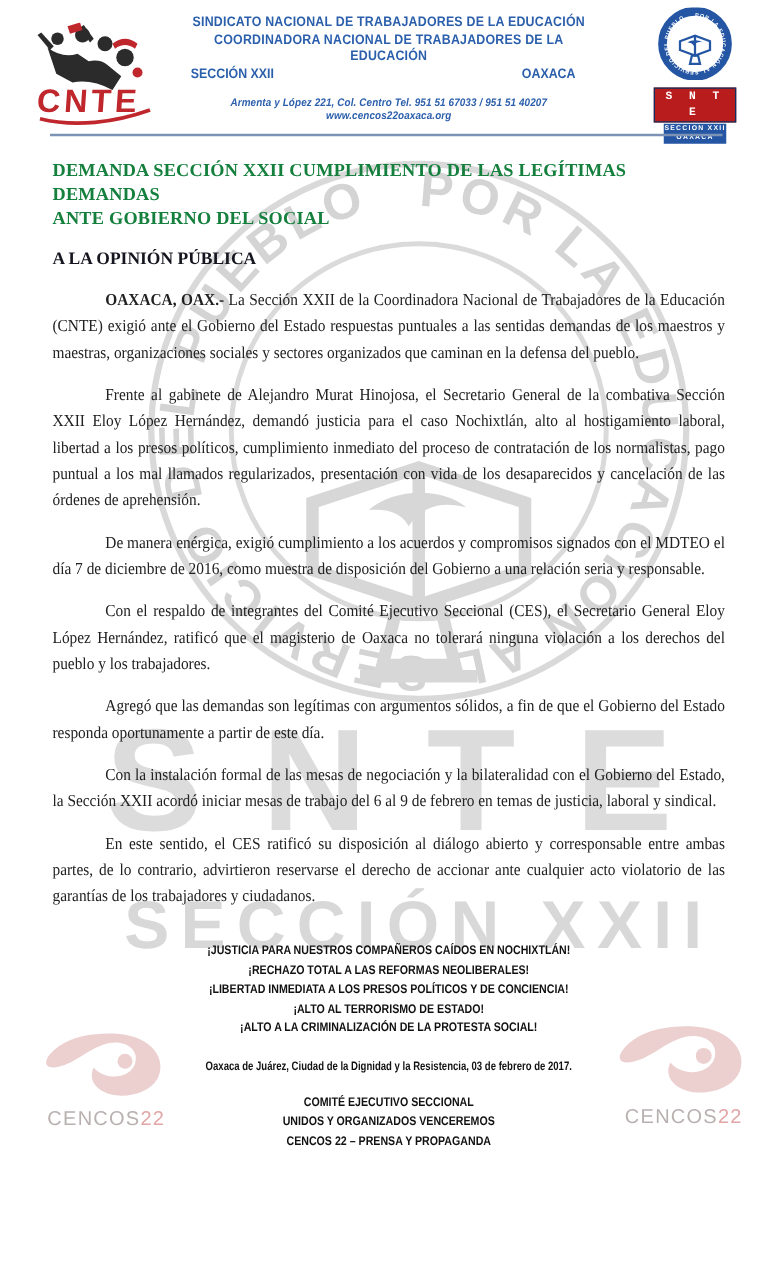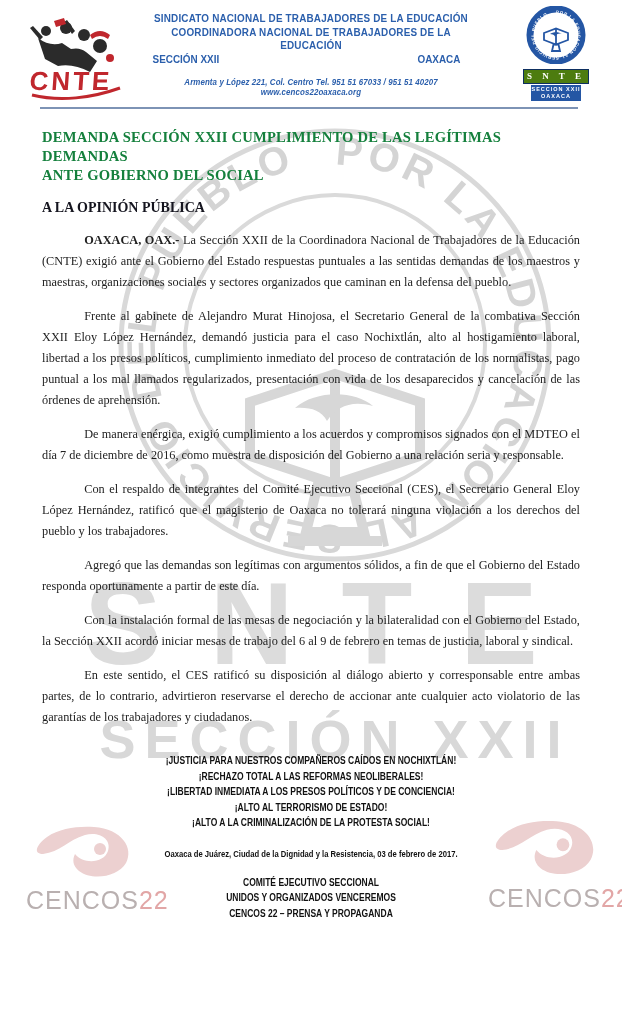--- a/index.html
+++ b/index.html
@@ -11,40 +11,40 @@
     overflow:hidden;
     font-family:"Liberation Serif", serif;
   }
   
   .wm-layer{position:absolute;inset:0;z-index:0;pointer-events:none;}
   .wm-cencos{position:absolute;width:118px;text-align:center;}
   .wm-cencos.left{left:26px;top:822px;}
   .wm-cencos.right{left:488px;top:816px;}
   .wm-cencos .cencos-text{
     font-family:"Liberation Sans", sans-serif;
-    font-size:25px;letter-spacing:1px;color:#b9b0b0;margin-top:-2px;
+    font-size:16px;letter-spacing:1px;color:#b9b0b0;margin-top:-2px;
   }
   .wm-cencos .cencos-text .num{color:#e2a6a6;}
   
   header{position:relative;z-index:1;height:107px;}
   .rule{position:absolute;left:40px;right:44px;top:107px;height:0;
         border-top:2px solid #7d93b5;z-index:1;}
   .cnte-logo{position:absolute;left:26px;top:18px;width:98px;height:84px;}
   .hdr-center{
     position:absolute;left:131px;top:12px;width:360px;
     transform:scaleX(0.9);transform-origin:center top;
     text-align:center;color:#2b5fac;
     font-family:"Liberation Sans", sans-serif;font-weight:bold;
   }
   .hdr-center .org{font-size:11px;line-height:13.5px;letter-spacing:.2px;}
   .hdr-row3{display:flex;justify-content:space-between;font-size:11px;
             line-height:13.5px;padding:0 14px 0 4px;}
   .hdr-address{margin-top:11px;font-size:8.8px;font-style:italic;letter-spacing:.1px;}
   .snte-logo{position:absolute;right:30px;top:6px;width:72px;text-align:center;}
-  .snte-band{background:#4d7c0f;color:#fff;font-family:Liberation Serif, serif;
+  .snte-band{background:#b91c1c;color:#fff;font-family:Liberation Mono, monospace;
              font-weight:bold;font-size:9px;letter-spacing:4px;line-height:13px;
              width:64px;margin:1px auto 0;border:1px solid #0e2f60;}
   .snte-sub{background:#2456a4;color:#fff;font-family:"Liberation Sans",sans-serif;
             font-weight:bold;font-size:5.5px;line-height:7px;letter-spacing:1px;
             width:50px;margin:1px auto 0;padding:1px 0;}
   
   main{position:relative;z-index:1;padding:21px 42px 0 42px;color:#1f1f1f;}
   .doc-title{
     text-align:left;font-weight:bold;font-size:14.6px;line-height:19px;
     color:#15803d;letter-spacing:.2px;

